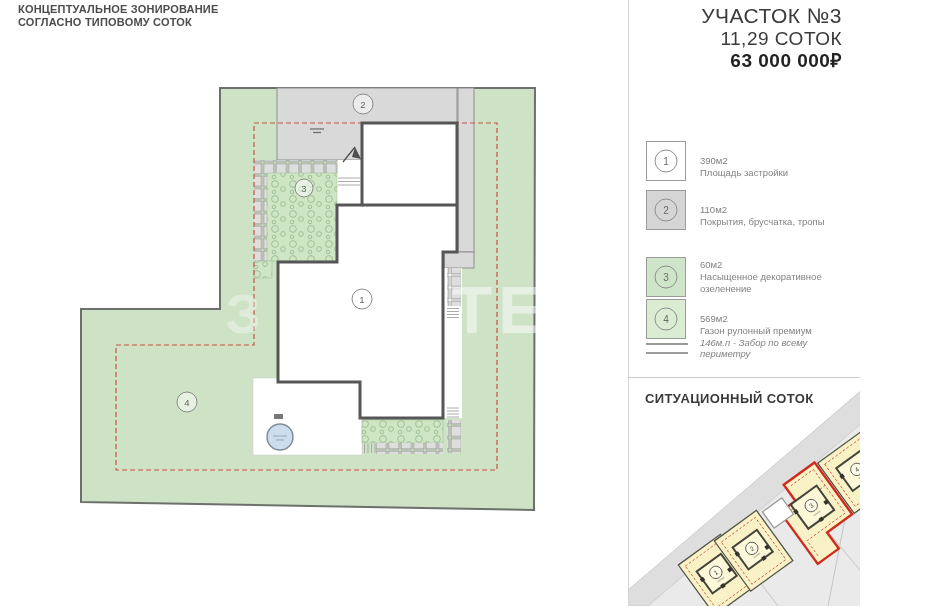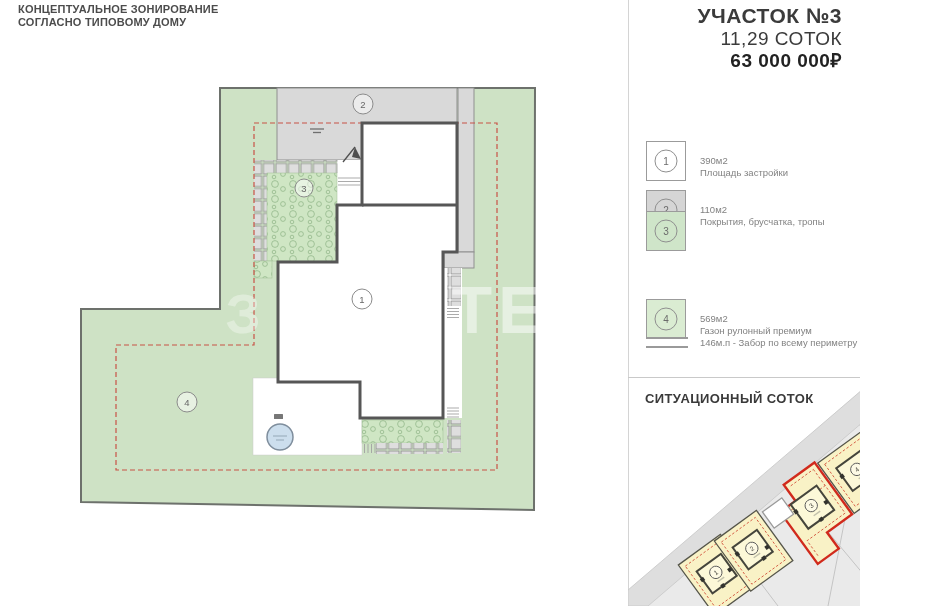--- a/index.html
+++ b/index.html
@@ -3,50 +3,50 @@
 <meta charset="utf-8">
 <style>
   html,body{margin:0;padding:0;background:#fff;}
   .canvas{position:relative;width:860px;height:606px;background:#fff;overflow:hidden;
           font-family:"Liberation Sans",sans-serif;}
   .plan-title{position:absolute;left:18px;top:3px;font-size:11px;font-weight:bold;
               color:#4c4c4c;line-height:13px;letter-spacing:.2px;}
   .divider-v{position:absolute;left:628px;top:0;width:1px;height:606px;background:#d4d4d4;}
   .divider-h{position:absolute;left:628px;top:377px;width:298px;height:1px;background:#c9c9c9;}
   .panel-header{position:absolute;right:18px;top:4px;text-align:right;color:#3b3b3b;}
-  .panel-header .t1{font-size:21px;letter-spacing:.5px;line-height:24px;font-weight:bold;}
+  .panel-header .t1{font-size:21px;letter-spacing:.5px;line-height:24px;}
   .panel-header .t2{font-size:19px;letter-spacing:.5px;line-height:22px;}
   .panel-header .t3{font-size:19px;font-weight:bold;color:#222;letter-spacing:.5px;line-height:22px;}
   .legend-item{position:absolute;left:646px;display:flex;align-items:flex-end;}
   .swatch{width:38px;height:38px;border:1px solid #9b9b9b;position:relative;flex:none;}
   .swatch .num{position:absolute;left:50%;top:50%;transform:translate(-50%,-50%);
                width:21px;height:21px;border:1px solid #8f8f8f;border-radius:50%;
                font-size:10px;color:#6b6b6b;display:flex;align-items:center;justify-content:center;}
   .ltext{margin-left:14px;margin-bottom:2px;font-size:9.5px;color:#828282;line-height:12px;margin-top:48px;}
   .fence-row{position:absolute;left:646px;top:337px;display:flex;align-items:center;}
   .fence-sym{width:42px;height:7px;border-top:2px solid #9a9a9a;border-bottom:2px solid #9a9a9a;margin-right:12px;flex:none;}
-  .fence-label{font-size:9.5px;color:#828282;}
+  .fence-label{font-size:9.5px;color:#828282;font-style:italic;}
   .sit-title{position:absolute;left:645px;top:391px;font-size:13px;font-weight:bold;
              color:#3a3a3a;letter-spacing:.4px;}
   svg{position:absolute;display:block;}
   .zc{fill:rgba(255,255,255,.5);stroke:#8c8c8c;stroke-width:1;}
   .zt{font:9.5px "Liberation Sans",sans-serif;fill:#666;text-anchor:middle;}
   .sc{fill:rgba(255,255,255,.35);stroke:#5a5a5a;stroke-width:.9;}
   .st{font:6.5px "Liberation Sans",sans-serif;fill:#44443c;text-anchor:middle;}
   .steps{stroke:#a2a2a2;stroke-width:.9;fill:none;}
   .wm{font-family:"Liberation Sans",sans-serif;font-weight:bold;fill:#ffffff;}
 </style>
 </head>
 <body>
 
 <div class="canvas">
 
   <div class="plan-title">
     <div>КОНЦЕПТУАЛЬНОЕ ЗОНИРОВАНИЕ</div>
-    <div>СОГЛАСНО ТИПОВОМУ ДОМУ</div>
+    <div>СОГЛАСНО ТИПОВОМУ СОТОК</div>
   </div>
 
   <svg style="left:0;top:0" width="628" height="606" viewBox="0 0 628 606">
     <defs>
       <pattern id="pav" patternUnits="userSpaceOnUse" width="12.5" height="12.5">
         <rect x="1" y="1" width="10.5" height="10.5" fill="#dedede" stroke="#8f8f8f" stroke-width="0.8"></rect>
       </pattern>
       <pattern id="shrub" patternUnits="userSpaceOnUse" width="18" height="15">
         <rect width="18" height="15" fill="#cfe6c4"></rect>
         <circle cx="5" cy="4" r="3.4" fill="none" stroke="#93b88a" stroke-width="0.8"></circle>
@@ -157,20 +157,24 @@
     </div>
     <div class="ltext">
       <div>110м2</div>
       <div>Покрытия, брусчатка, тропы</div>
     </div>
   </div>
   <div class="legend-item" style="top:211px">
     <div class="swatch" style="background-color: rgb(207, 229, 201);">
       <div class="num">3</div>
     </div>
+    <div class="ltext">
+      <div>60м2</div>
+      <div>Насыщенное декоративное озеленение</div>
+    </div>
   </div>
   <div class="legend-item" style="top:265px">
     <div class="swatch" style="background-color: rgb(218, 236, 210);">
       <div class="num">4</div>
     </div>
     <div class="ltext">
       <div>569м2</div>
       <div>Газон рулонный премиум</div>
     </div>
   </div>

